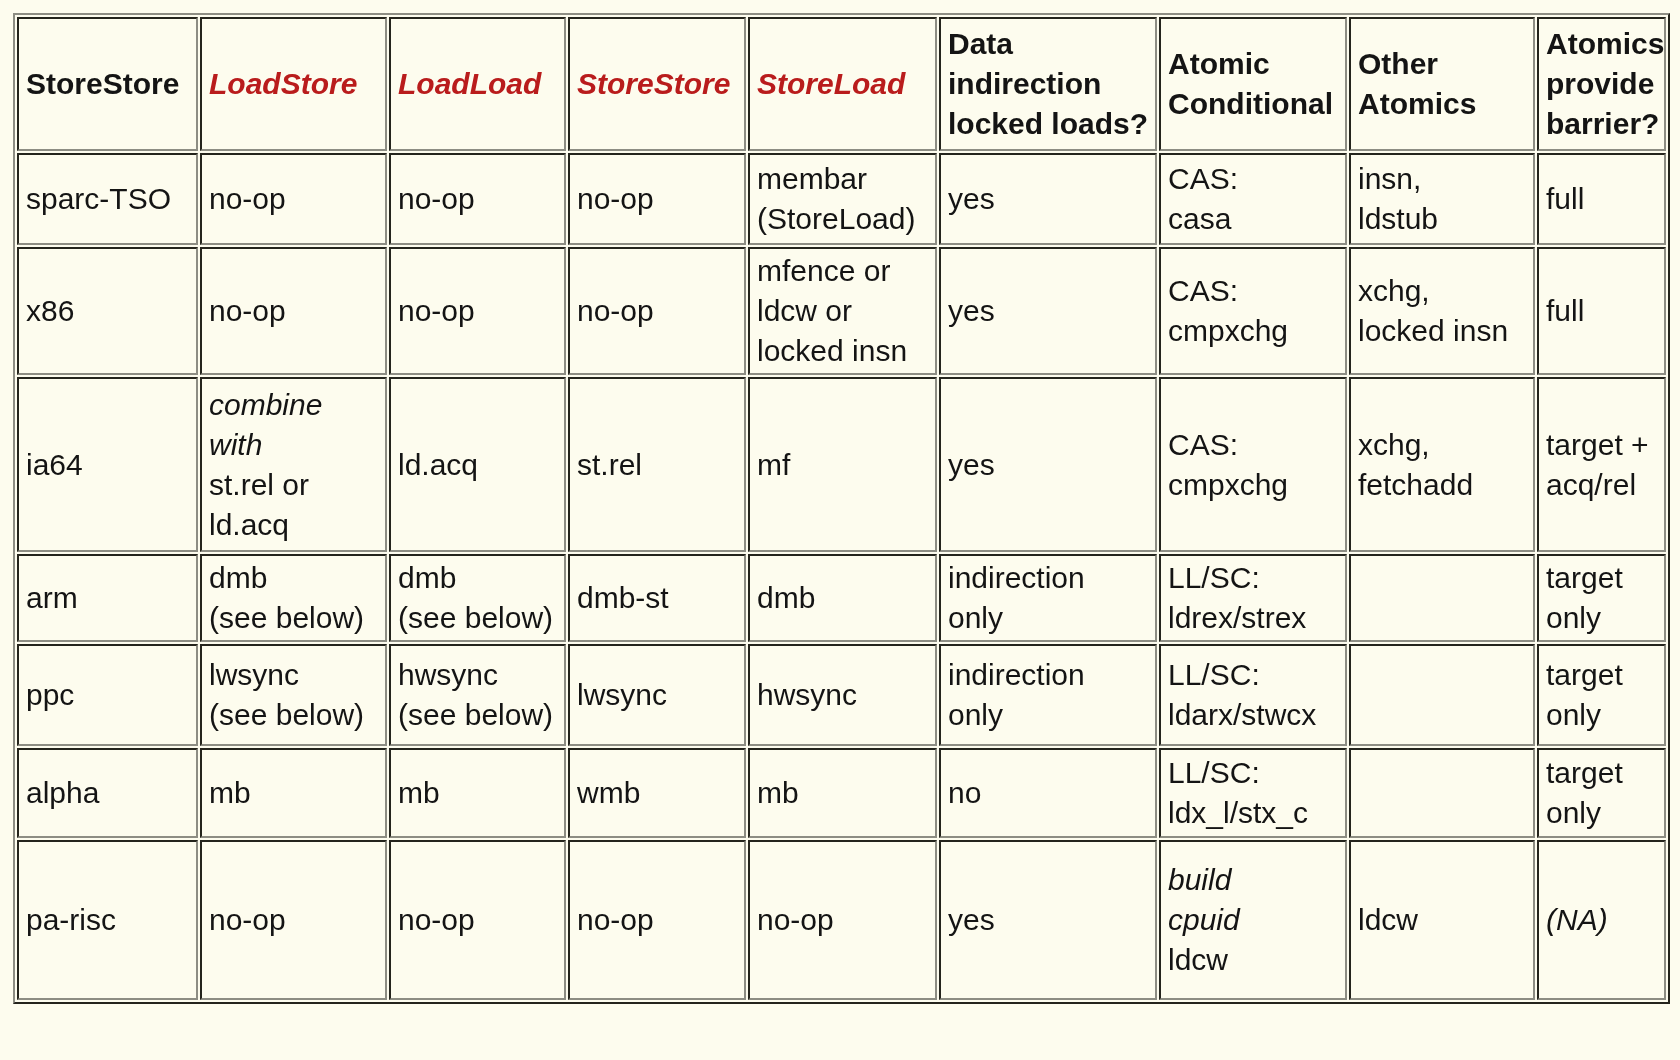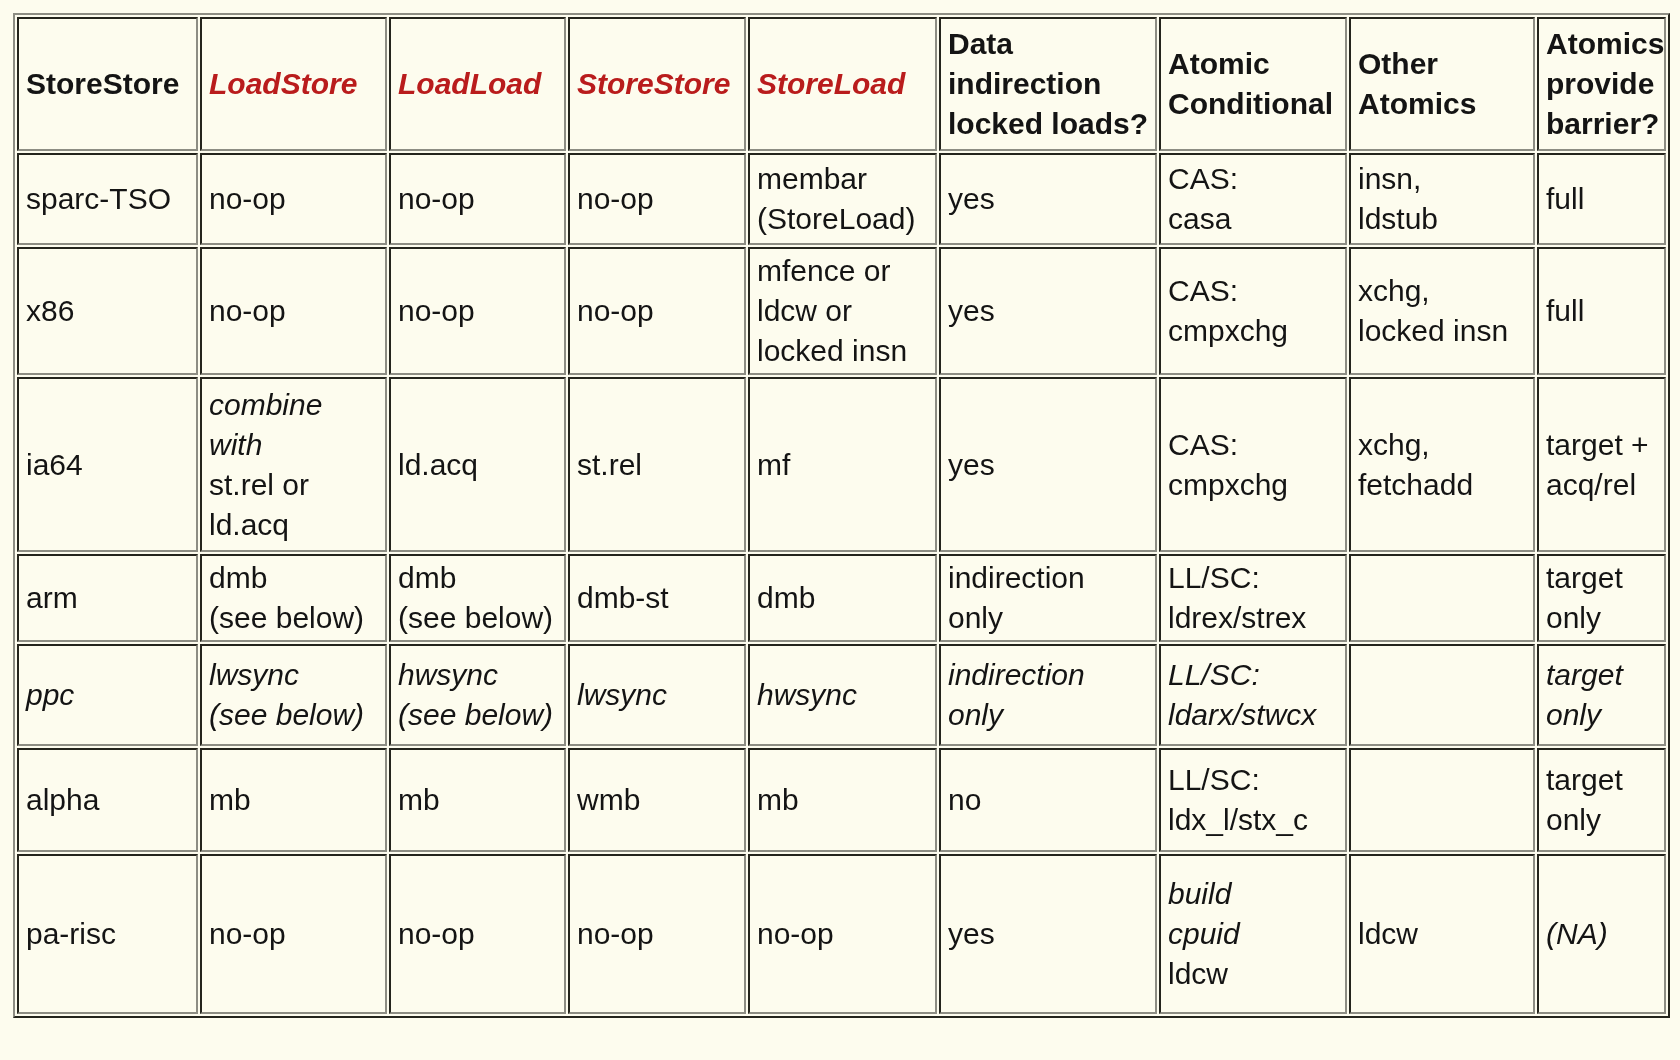--- a/index.html
+++ b/index.html
@@ -226,21 +226,21 @@
         <td>
           <div class="line">LL/SC:</div>
           <div class="line">ldrex/strex</div>
         </td>
         <td></td>
         <td>
           <div class="line">target</div>
           <div class="line">only</div>
         </td>
       </tr>
-      <tr style="height: 102px; font-style: italic;">
+      <tr style="height: 102px;">
         <td>
           <div class="line">ppc</div>
         </td>
         <td>
           <div class="line">lwsync</div>
           <div class="line">(see below)</div>
         </td>
         <td>
           <div class="line">hwsync</div>
           <div class="line">(see below)</div>
@@ -258,21 +258,21 @@
         <td>
           <div class="line">LL/SC:</div>
           <div class="line">ldarx/stwcx</div>
         </td>
         <td></td>
         <td>
           <div class="line">target</div>
           <div class="line">only</div>
         </td>
       </tr>
-      <tr style="height: 104px;">
+      <tr style="height: 90px;">
         <td>
           <div class="line">alpha</div>
         </td>
         <td>
           <div class="line">mb</div>
         </td>
         <td>
           <div class="line">mb</div>
         </td>
         <td>

